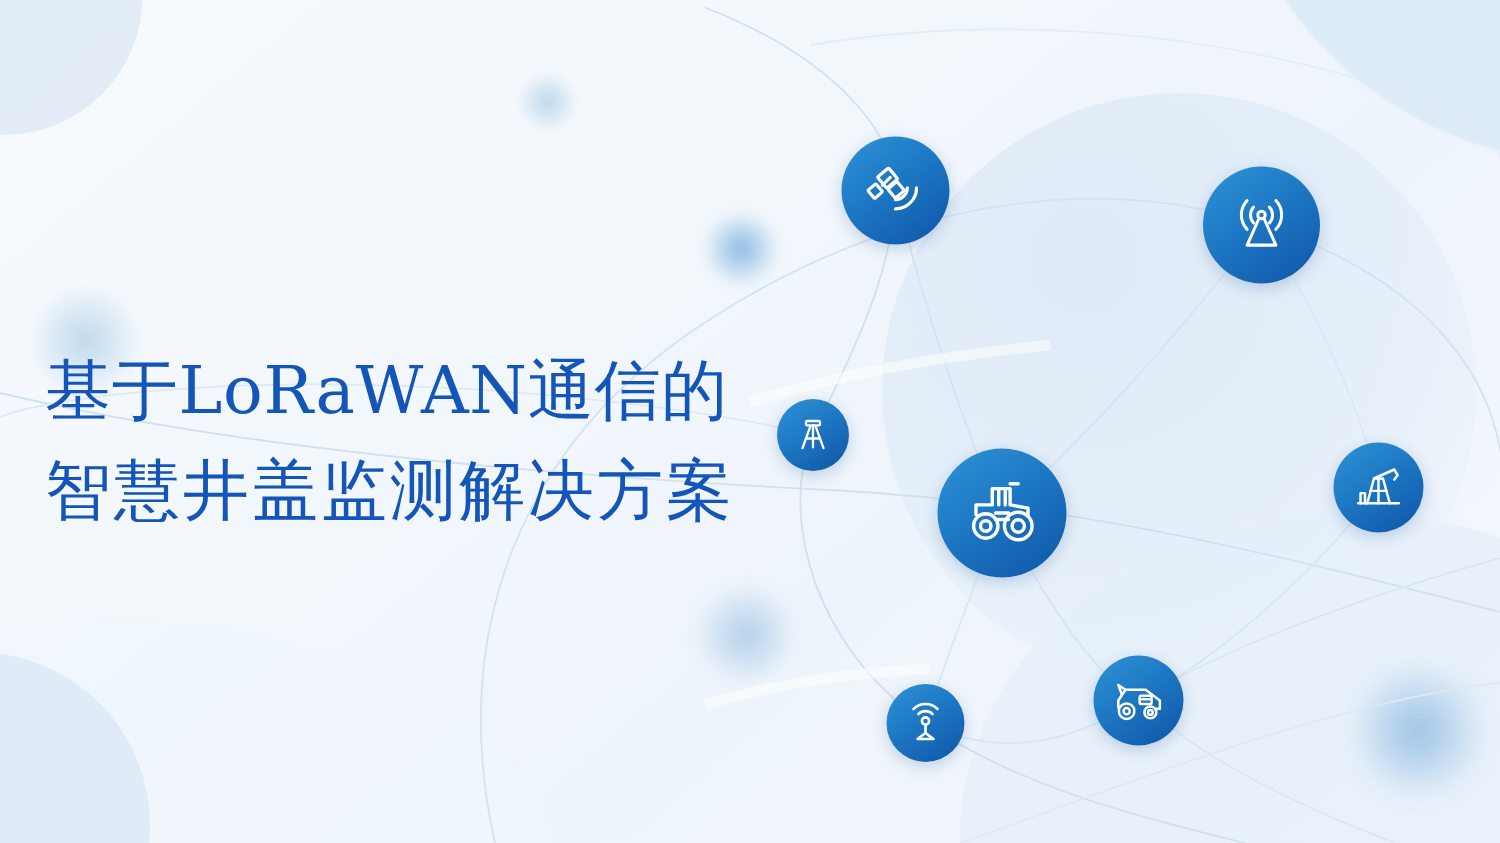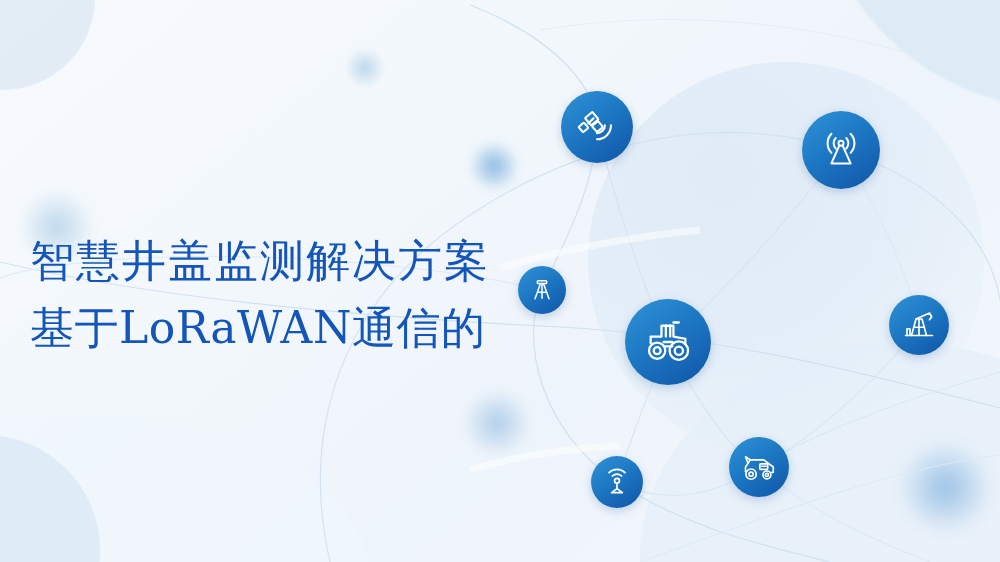--- a/index.html
+++ b/index.html
@@ -339,17 +339,17 @@
         <circle cx="34" cy="34" r="2"></circle>
         <path d="M 7 30 L 7 24 L 13 15 L 30 15 L 42 24 L 42 31 L 39 31"></path>
         <path d="M 13 15 L 7 11 L 10 19"></path>
         <rect x="25" y="20" width="10" height="7" rx="1"></rect>
         <line x1="27" y1="23" x2="33" y2="23"></line>
       </svg>
     </span>
   </div>
 
   <div class="headline">
+    <span class="line line1">基于LoRaWAN通信的</span>
     <span class="line line2">智慧井盖监测解决方案</span>
-    <span class="line line1">基于LoRaWAN通信的</span>
   </div>
 
 </div>
 
 </body></html>

